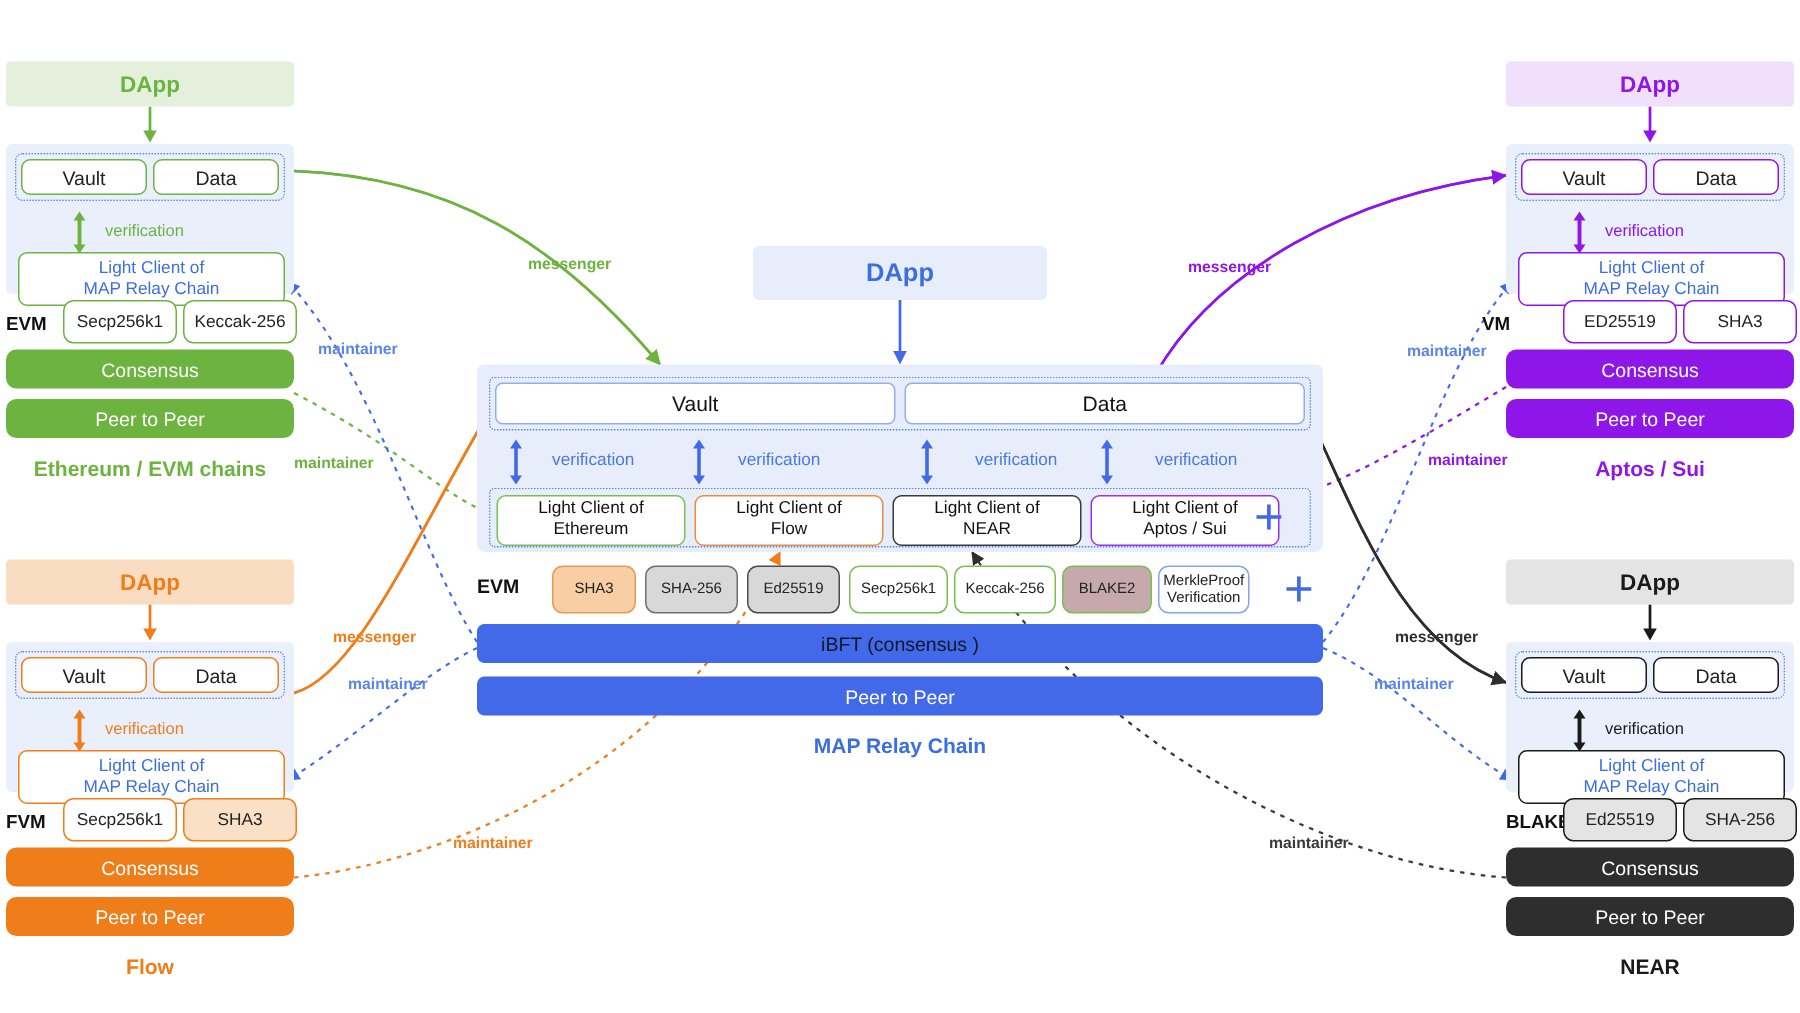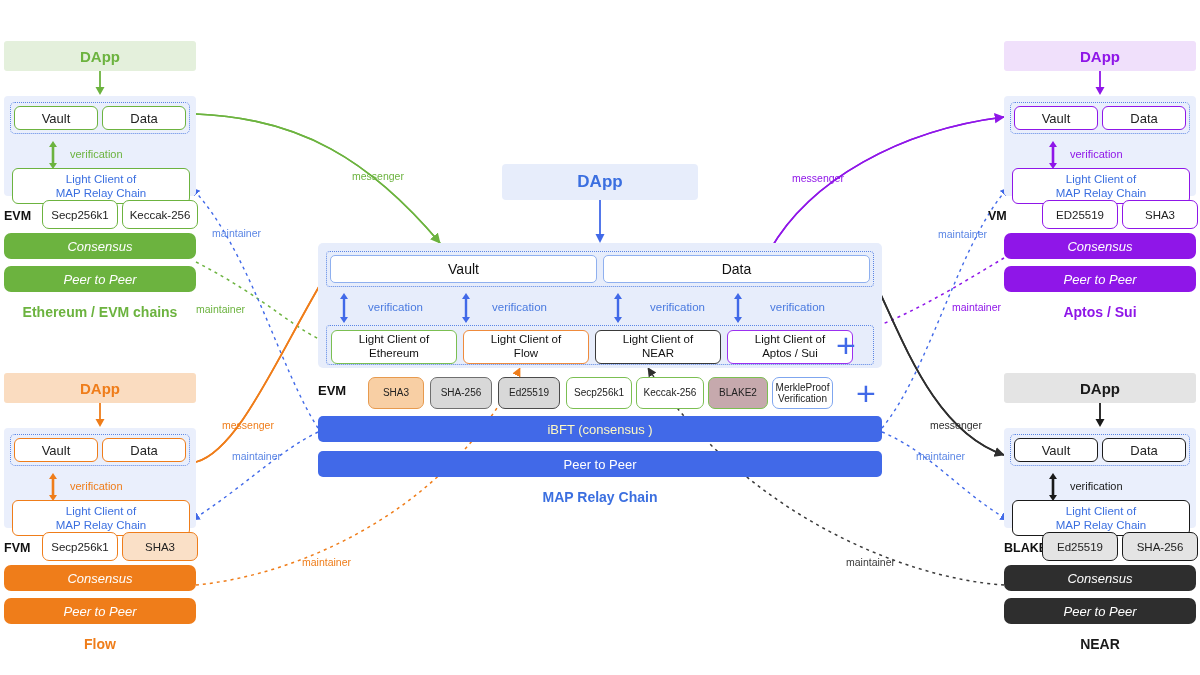--- a/index.html
+++ b/index.html
@@ -26,21 +26,21 @@
     font-size:11.5px;color:#3b6fe0;line-height:1.25;text-align:center;
   }
   .verif{position:absolute;font-size:11px;}
   .vmlabel{position:absolute;font-size:12.5px;font-weight:bold;color:#111;}
   .chip{
     position:absolute;border-radius:7px;display:flex;align-items:center;
     justify-content:center;font-size:11.5px;color:#222;box-sizing:border-box;
   }
   .bar{
     position:absolute;border-radius:7px;display:flex;align-items:center;
-    justify-content:center;font-size:13px;color:#fff;font-style:italic;
+    justify-content:center;font-size:13px;color:#fff;
   }
   .chainname{position:absolute;font-weight:bold;font-size:14px;text-align:center;}
 
   
   #center-panel{position:absolute;left:318px;top:243px;width:564px;height:125px;
     background:#e7edfb;border-radius:5px;}
   #center-vd{position:absolute;left:326px;top:251px;width:548px;height:36px;
     border:1px dotted #5b86e5;border-radius:4px;display:flex;gap:6px;padding:3px;box-sizing:border-box;}
   #center-vd .cvd{flex:1;background:#fff;border:1.5px solid #8fb0ef;border-radius:5px;
     display:flex;align-items:center;justify-content:center;font-size:14px;color:#111;}
@@ -50,31 +50,31 @@
     position:absolute;top:4px;height:32px;background:#fff;border-radius:6px;
     display:flex;flex-direction:column;align-items:center;justify-content:center;
     font-size:11.5px;color:#111;line-height:1.2;text-align:center;
   }
   .center-verif{position:absolute;font-size:11.5px;color:#4a7ae0;}
   #evm-label-c{position:absolute;left:318px;top:383px;font-size:13px;font-weight:bold;color:#111;}
   .cchip{position:absolute;top:377px;height:32px;border-radius:7px;display:flex;
     align-items:center;justify-content:center;font-size:10px;color:#222;
     text-align:center;line-height:1.15;box-sizing:border-box;}
   #ibft{position:absolute;left:318px;top:416px;width:564px;height:26px;background:#4169e8;
-    border-radius:5px;display:flex;align-items:center;justify-content:center;color:#fef9c3;font-size:13px;}
+    border-radius:5px;display:flex;align-items:center;justify-content:center;color:#0f172a;font-size:13px;}
   #p2p-c{position:absolute;left:318px;top:451px;width:564px;height:26px;background:#4169e8;
     border-radius:5px;display:flex;align-items:center;justify-content:center;color:#fff;font-size:13px;}
   #maprelay{position:absolute;left:318px;top:489px;width:564px;text-align:center;
     font-weight:bold;font-size:14px;color:#3b6fe0;}
   #center-dapp{position:absolute;left:502px;top:164px;width:196px;height:36px;background:#e7edfb;
     border-radius:4px;display:flex;align-items:center;justify-content:center;
     font-weight:bold;font-size:17px;color:#3b6fe0;}
   .plusicon{position:absolute;color:#4169e8;font-size:34px;line-height:1;font-weight:400;}
   svg.edges{position:absolute;left:0;top:0;width:1200px;height:675px;pointer-events:none;}
-  .edgelabel{position:absolute;font-size:10.5px;font-weight:normal;}
+  .edgelabel{position:absolute;font-size:10.5px;font-weight:bold;}
 </style>
 </head>
 <body>
 
 <div id="stage">
 
   <svg class="edges" viewBox="0 0 1200 675">
     <defs>
       <marker id="ag" markerWidth="7" markerHeight="7" refX="5.5" refY="3" orient="auto">
           <path d="M0,0 L6,3 L0,6 z" fill="#6cb33f"></path>

